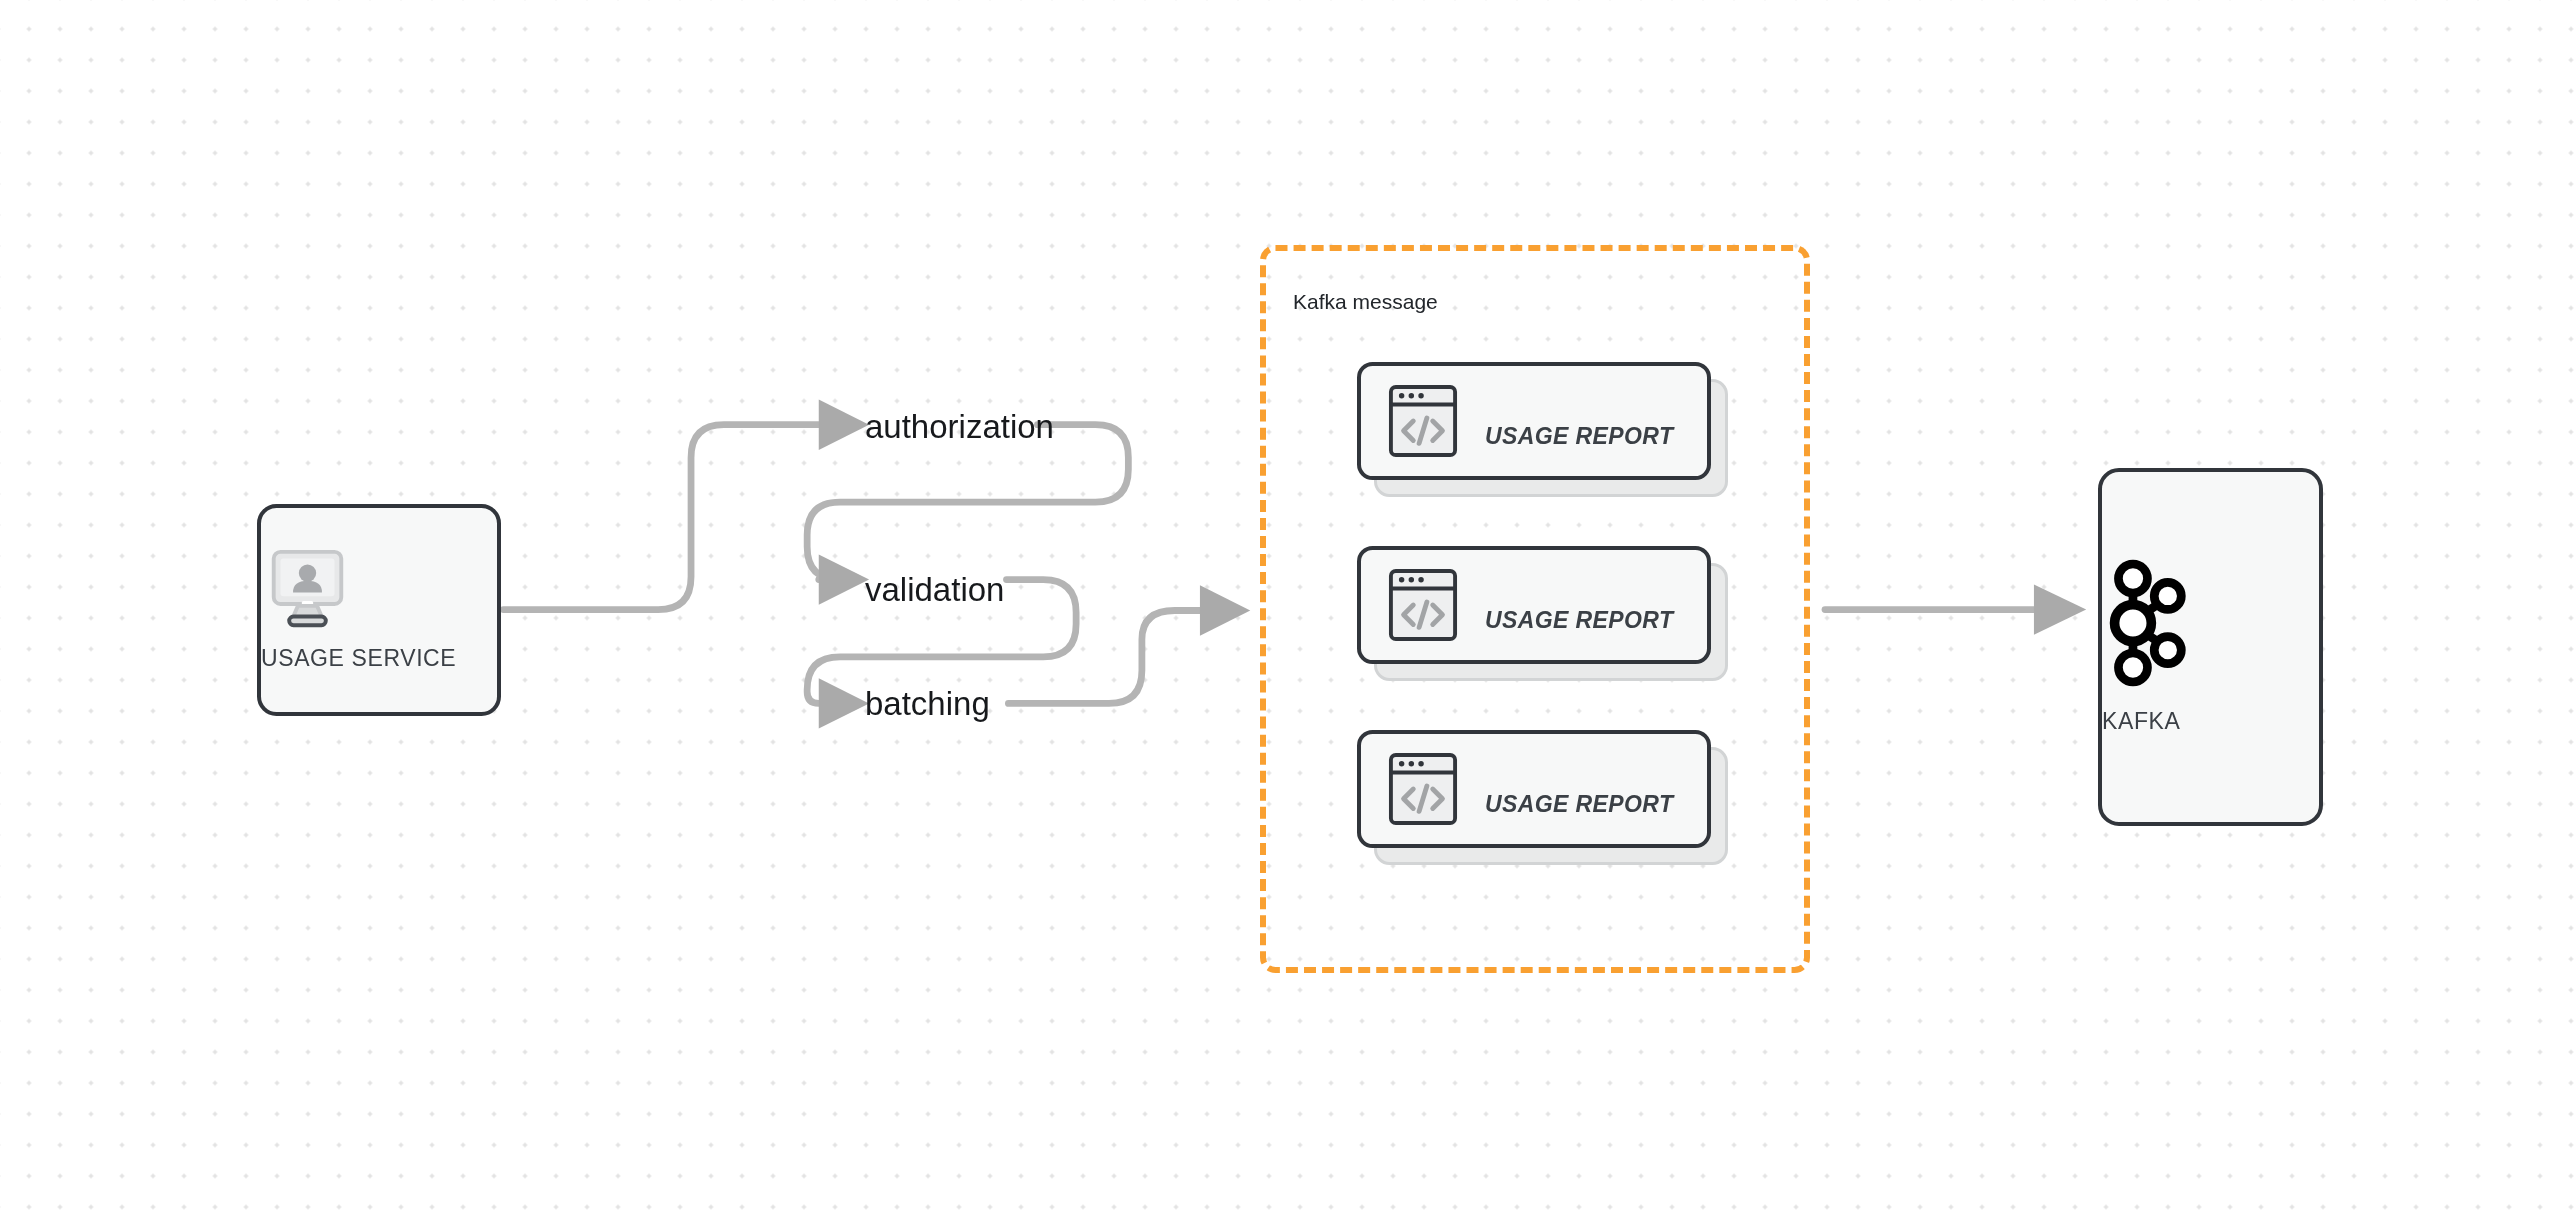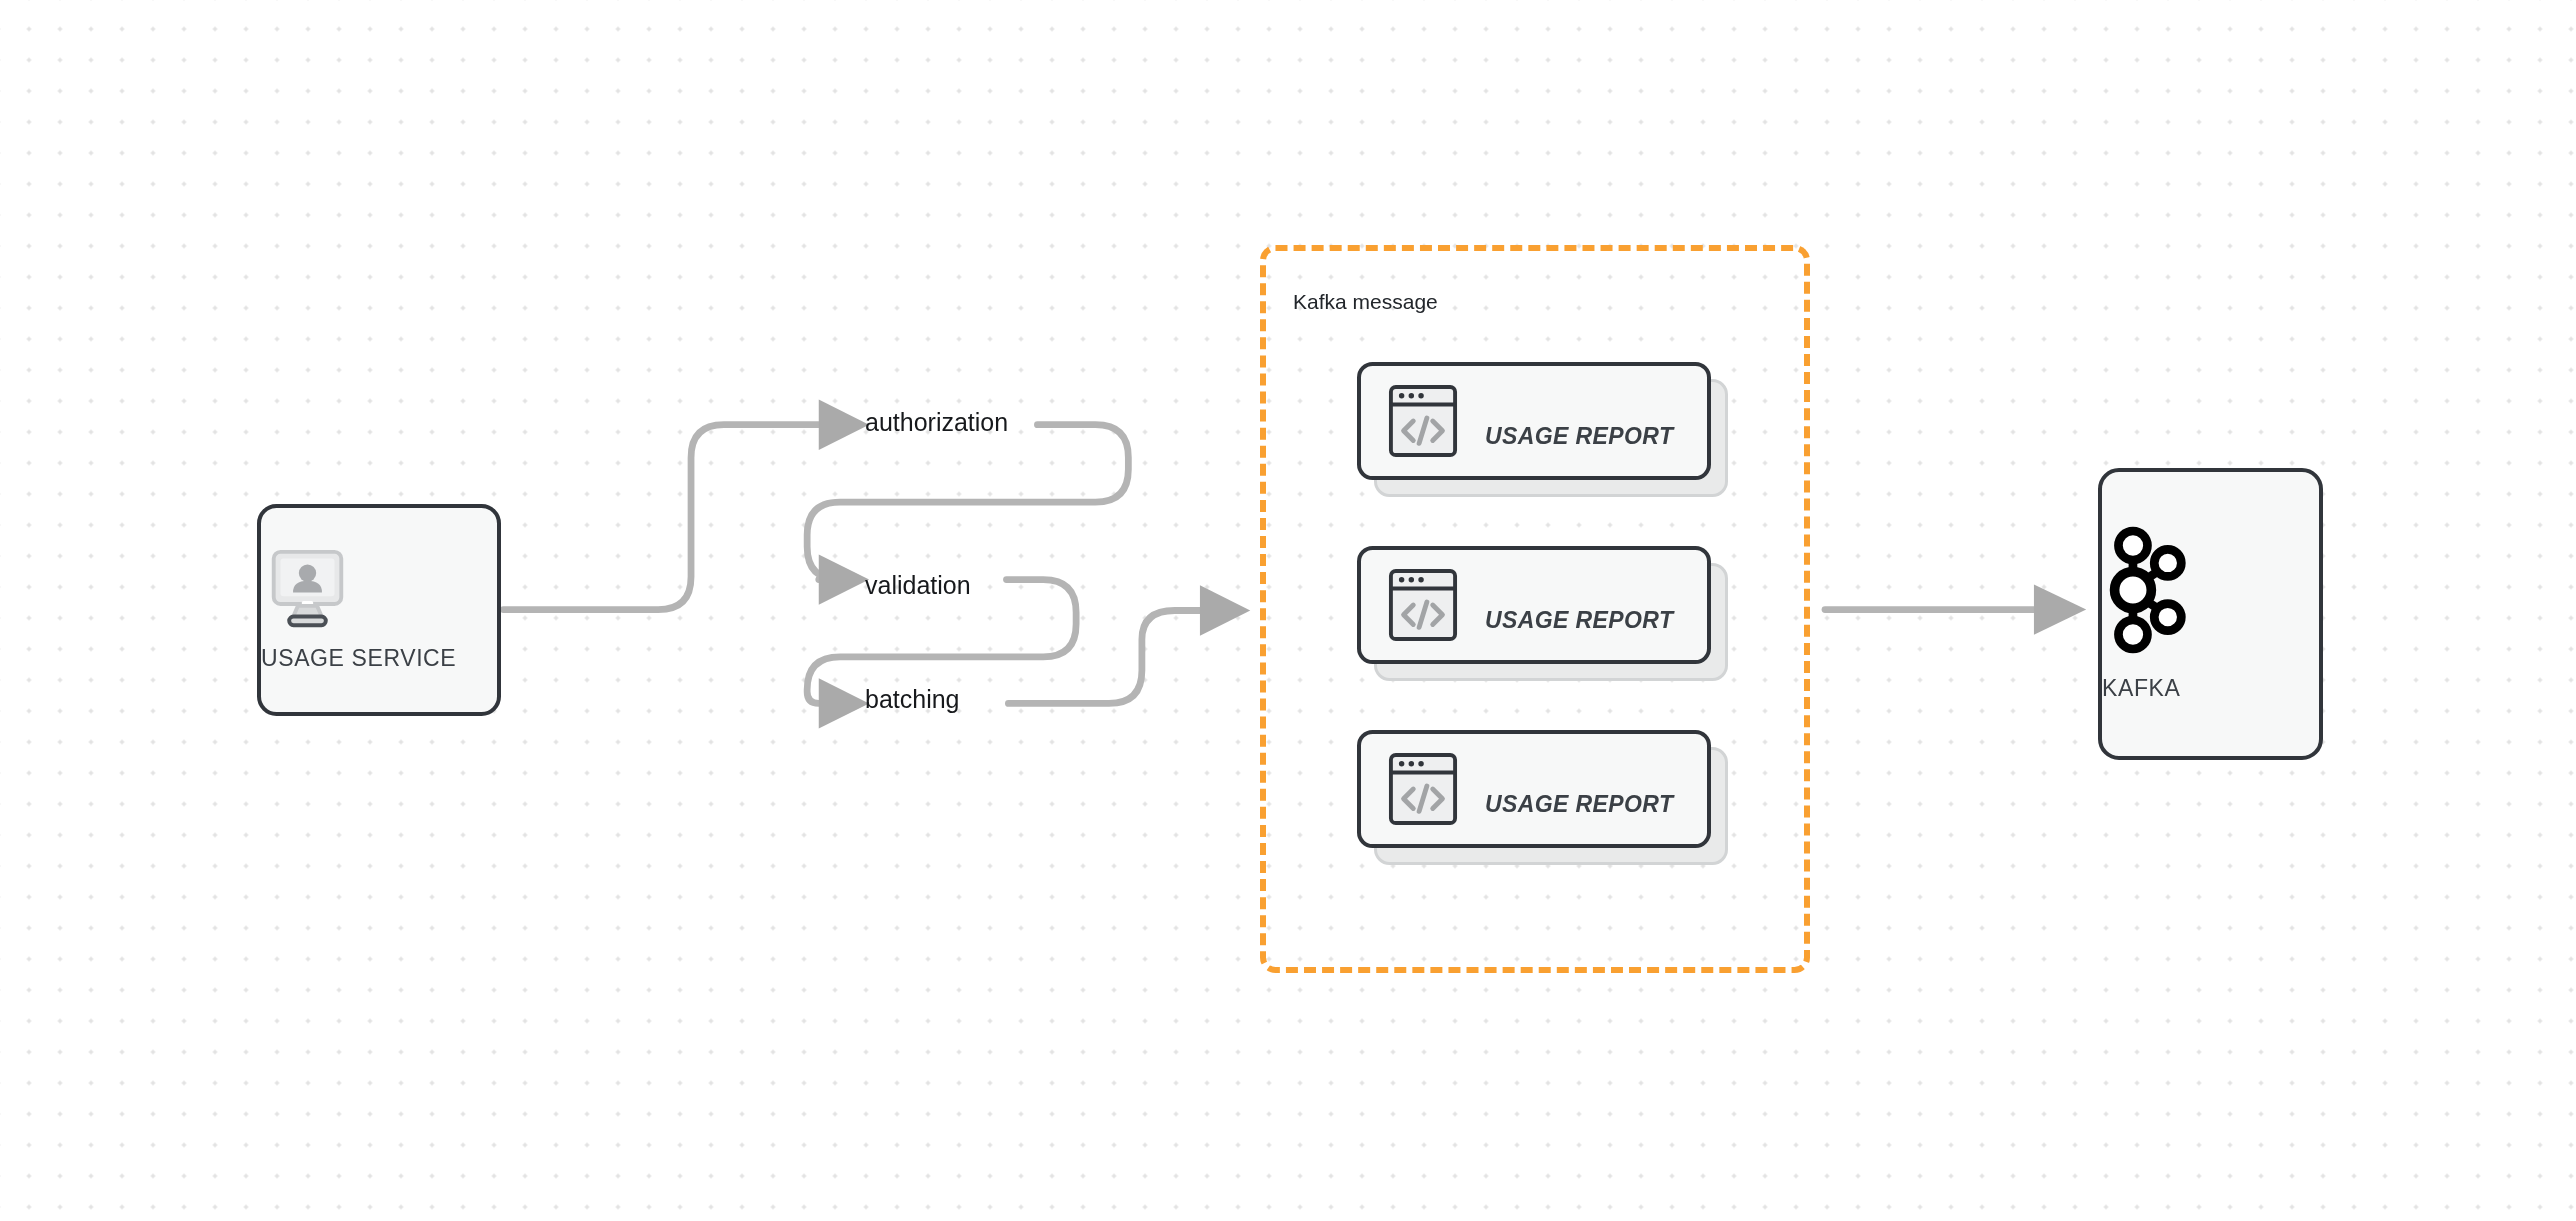--- a/index.html
+++ b/index.html
@@ -51,21 +51,21 @@
     border-radius: 19.4px;
   }
   #usage-service .node-label { margin-top: 13.5px; }
   .monitor-icon { width: 93px; height: 83px; display: block; }
 
   
   #kafka-node {
     left: 2098px;
     top: 468px;
     width: 225px;
-    height: 292px;
+    height: 358px;
     border-radius: 21px;
   }
   #kafka-node .node-label { margin-top: 21px; }
   .kafka-icon { width: 89px; height: 128px; display: block; }
 
   
   #kafka-message-group {
     position: absolute;
     left: 1260px;
     top: 245px;
@@ -151,21 +151,21 @@
     stroke: #b4b4b4;
     stroke-width: 7;
     stroke-linecap: round;
     stroke-linejoin: round;
   }
   .conn-head { fill: #aaaaaa; }
 
   
   .stage-label {
     position: absolute;
-    font-size: 25px;
+    font-size: 33px;
     color: #17191c;
     white-space: nowrap;
   }
   #stage-label-0 { left: 865px; top: 408px; }
   #stage-label-1 { left: 865px; top: 571px; }
   #stage-label-2 { left: 865px; top: 685px; }
 </style>
 </head>
 <body>
 

